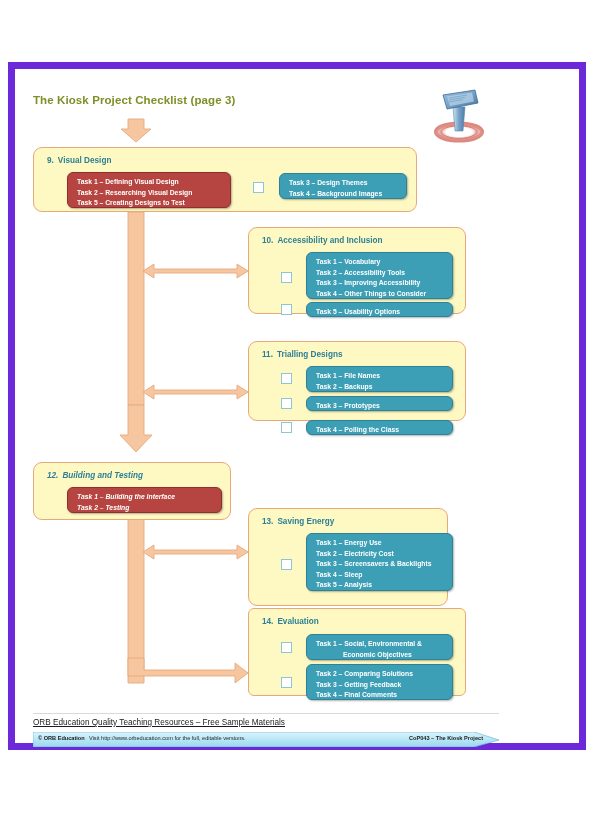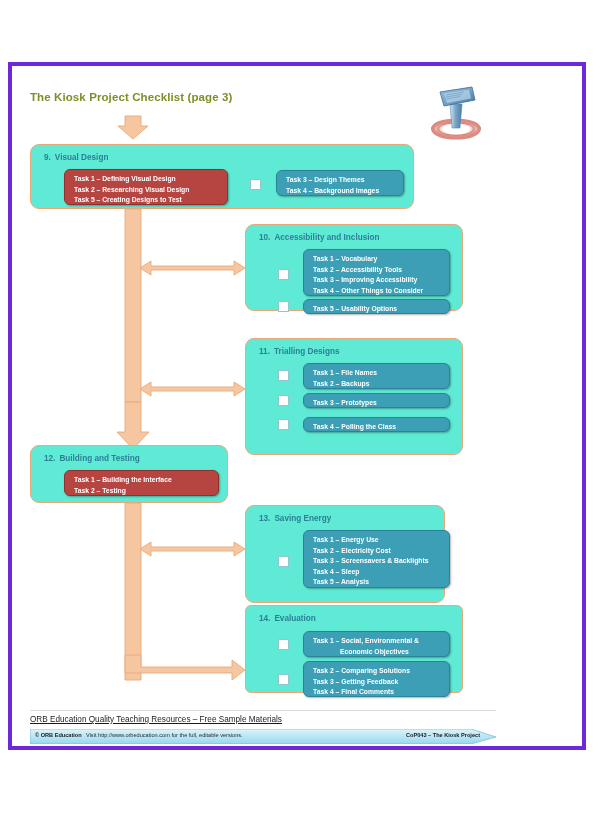--- a/index.html
+++ b/index.html
@@ -16,21 +16,21 @@
     overflow: hidden;
   }
 
   
   #page {
     position: absolute;
     left: 8px;
     top: 62px;
     width: 578px;
     height: 688px;
-    border: 4px solid #6d28d9;
+    border: 7px solid #6d28d9;
     background: #ffffff;
     box-sizing: border-box;
   }
 
   
   #title {
     position: absolute;
     left: 18px;
     top: 25px;
     font-size: 11.5px;
@@ -55,21 +55,21 @@
     width: 578px;
     height: 688px;
     pointer-events: none;
   }
 
   
   .section {
     position: absolute;
     border: 1px solid #e8a97a;
     border-radius: 9px;
-    background: #5eead4;
+    background: #fef9c3;
     box-sizing: border-box;
   }
   .sec-head {
     position: absolute;
     left: 13px;
     top: 8px;
     font-size: 8.2px;
     font-weight: bold;
     color: #2c7f96;
     white-space: nowrap;
@@ -233,40 +233,40 @@
       <span class="line">Task 2 – Accessibility Tools</span>
       <span class="line">Task 3 – Improving Accessibility</span>
       <span class="line">Task 4 – Other Things to Consider</span>
     </div>
     <div class="cbox" style="left:32px; top:76px;"></div>
     <div class="block teal" style="left:57px; top:74px; width:147px; height:15px;">
       <span class="line">Task 5 – Usability Options</span>
     </div>
   </div>
 
-  <div class="section" style="left:233px; top:272px; width:218px; height:117px;">
+  <div class="section" style="left:233px; top:272px; width:218px; height:80px;">
     <div class="sec-head">
       <span class="num">11.</span><span>Trialling Designs</span>
     </div>
     <div class="cbox" style="left:32px; top:31px;"></div>
     <div class="block teal" style="left:57px; top:24px; width:147px; height:26px;">
       <span class="line">Task 1 – File Names</span>
       <span class="line">Task 2 – Backups</span>
     </div>
     <div class="cbox" style="left:32px; top:56px;"></div>
     <div class="block teal" style="left:57px; top:54px; width:147px; height:15px;">
       <span class="line">Task 3 – Prototypes</span>
     </div>
     <div class="cbox" style="left:32px; top:80px;"></div>
     <div class="block teal" style="left:57px; top:78px; width:147px; height:15px;">
       <span class="line">Task 4 – Polling the Class</span>
     </div>
   </div>
 
-  <div class="section" style="left:18px; top:379px; width:198px; height:58px;">
+  <div class="section" style="left:18px; top:393px; width:198px; height:58px;font-style:italic;">
     <div class="sec-head">
       <span class="num">12.</span><span>Building and Testing</span>
     </div>
     <div class="block red" style="left:33px; top:24px; width:155px; height:26px;">
       <span class="line">Task 1 – Building the Interface</span>
       <span class="line">Task 2 – Testing</span>
     </div>
   </div>
 
   <div class="section" style="left:233px; top:439px; width:200px; height:98px;">

